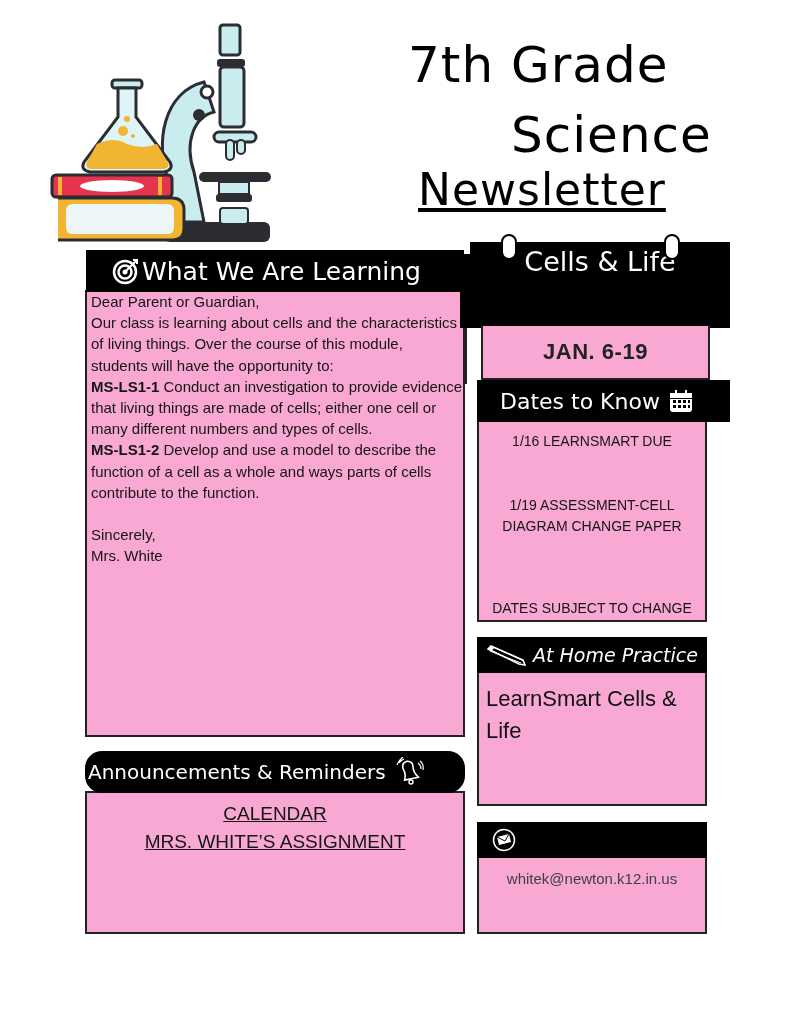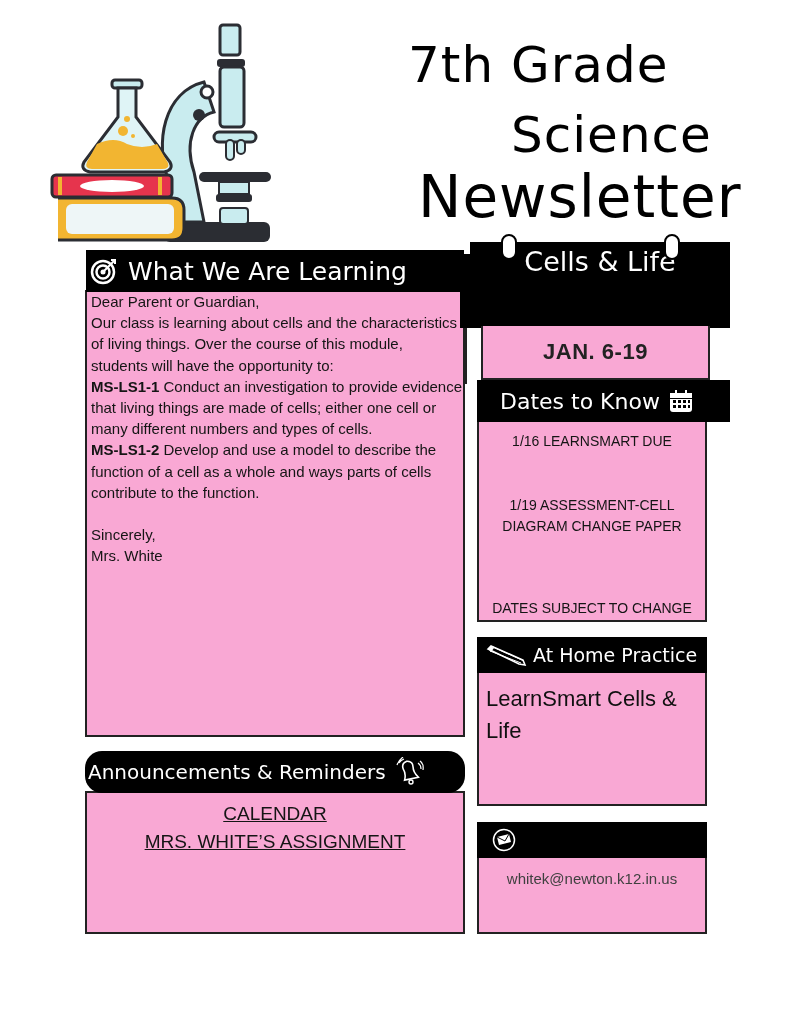--- a/index.html
+++ b/index.html
@@ -2,30 +2,30 @@
 <html><head>
 <meta charset="utf-8">
 <style>
   * { box-sizing: border-box; margin: 0; padding: 0; }
   html, body { width: 791px; height: 1024px; background: #ffffff; overflow: hidden; }
   body { position: relative; font-family: "DejaVu Sans", sans-serif; color: #111; }
 
   .title { position: absolute; font-family: "DejaVu Sans", sans-serif; color: #000; font-weight: normal; letter-spacing: 1px; line-height: 1; }
   .t1 { left: 408px; top: 40px; font-size: 50px; }
   .t2 { left: 511px; top: 110px; font-size: 50px; }
-  .t3 { left: 418px; top: 168px; font-size: 58px; }
+  .t3 { left: 418px; top: 168px; font-size: 44px; text-decoration: underline; }
 
   .illus { position: absolute; left: 44px; top: 22px; width: 236px; height: 226px; }
 
   .box { position: absolute; border: 2px solid #222; background: #f9a8d4; }
   .hdr { position: absolute; background: #000; color: #fff; display: flex; align-items: center; white-space: nowrap; }
   .hdr span { font-family: "DejaVu Sans", sans-serif; }
 
   
-  #learn-hdr { left: 86px; top: 250px; width: 378px; height: 42px; font-size: 25px; padding-left: 4px; gap: 8px; }
+  #learn-hdr { left: 86px; top: 250px; width: 378px; height: 42px; font-size: 25px; padding-left: 26px; }
   #learn-box { left: 85px; top: 290px; width: 380px; height: 447px; }
   .letter { position: absolute; left: 91px; top: 291px; width: 372px; font-family: "Liberation Sans", sans-serif; font-size: 15px; line-height: 21.2px; color: #151515; }
   .letter p { margin: 0; }
   .letter b { font-weight: bold; }
   .gap { height: 21px; }
 
   
   #ann-hdr { left: 85px; top: 751px; width: 380px; height: 42px; font-size: 20px; padding-left: 3px; border-radius: 17px; }
   #ann-box { left: 85px; top: 791px; width: 380px; height: 143px; }
   .ann-link { position: absolute; left: 86px; top: 800px; width: 378px; text-align: center; font-family: "Liberation Sans", sans-serif; font-size: 19px; line-height: 28px; text-decoration: underline; color: #151515; }
@@ -41,21 +41,21 @@
 
   #date-box { left: 481px; top: 326px; width: 229px; height: 54px; border-top: none; display: flex; align-items: center; justify-content: center; }
   #date-box span { font-family: "Liberation Sans", sans-serif; font-weight: bold; font-size: 22px; color: #222; letter-spacing: 0.5px; }
 
   
   #dtk-hdr { left: 477px; top: 380px; width: 253px; height: 42px; font-size: 22px; padding-left: 23px; }
   #dtk-box { left: 477px; top: 420px; width: 230px; height: 202px; }
   .dtk-item { position: absolute; left: 479px; width: 226px; text-align: center; font-family: "Liberation Sans", sans-serif; font-size: 14px; line-height: 21px; color: #151515; }
 
   
-  #ahp-hdr { left: 477px; top: 637px; width: 230px; height: 36px; font-size: 19px; padding-left: 8px; }
+  #ahp-hdr { left: 477px; top: 637px; width: 230px; height: 36px; font-size: 19px; padding-left: 8px; font-style: italic; }
   #ahp-box { left: 477px; top: 671px; width: 230px; height: 135px; }
   .ahp-text { position: absolute; left: 486px; top: 683px; width: 216px; font-family: "Liberation Sans", sans-serif; font-size: 22px; line-height: 32px; color: #111; }
 
   
   #ci-hdr { left: 477px; top: 822px; width: 230px; height: 36px; font-size: 18px; padding-left: 9px; }
   #ci-box { left: 477px; top: 856px; width: 230px; height: 78px; }
   .ci-text { position: absolute; left: 479px; top: 870px; width: 226px; text-align: center; font-family: "Liberation Sans", sans-serif; font-size: 15px; color: #404040; }
 
   .icon-wrap { display: inline-flex; align-items: center; justify-content: center; }
 </style>

